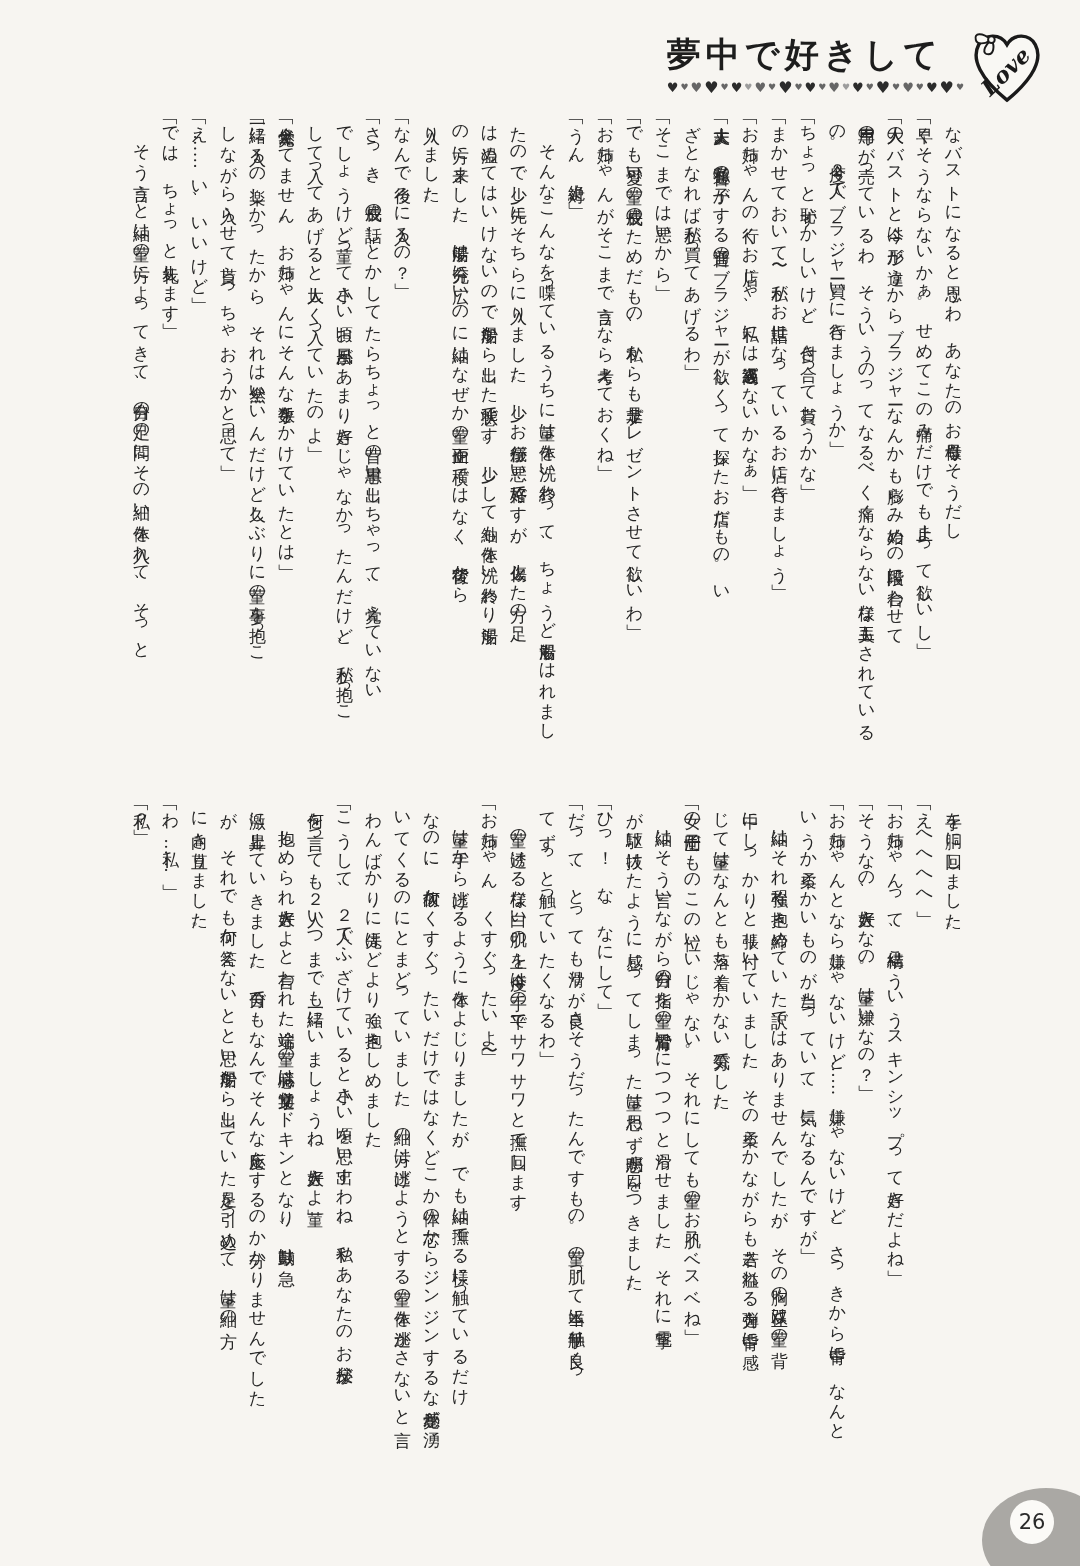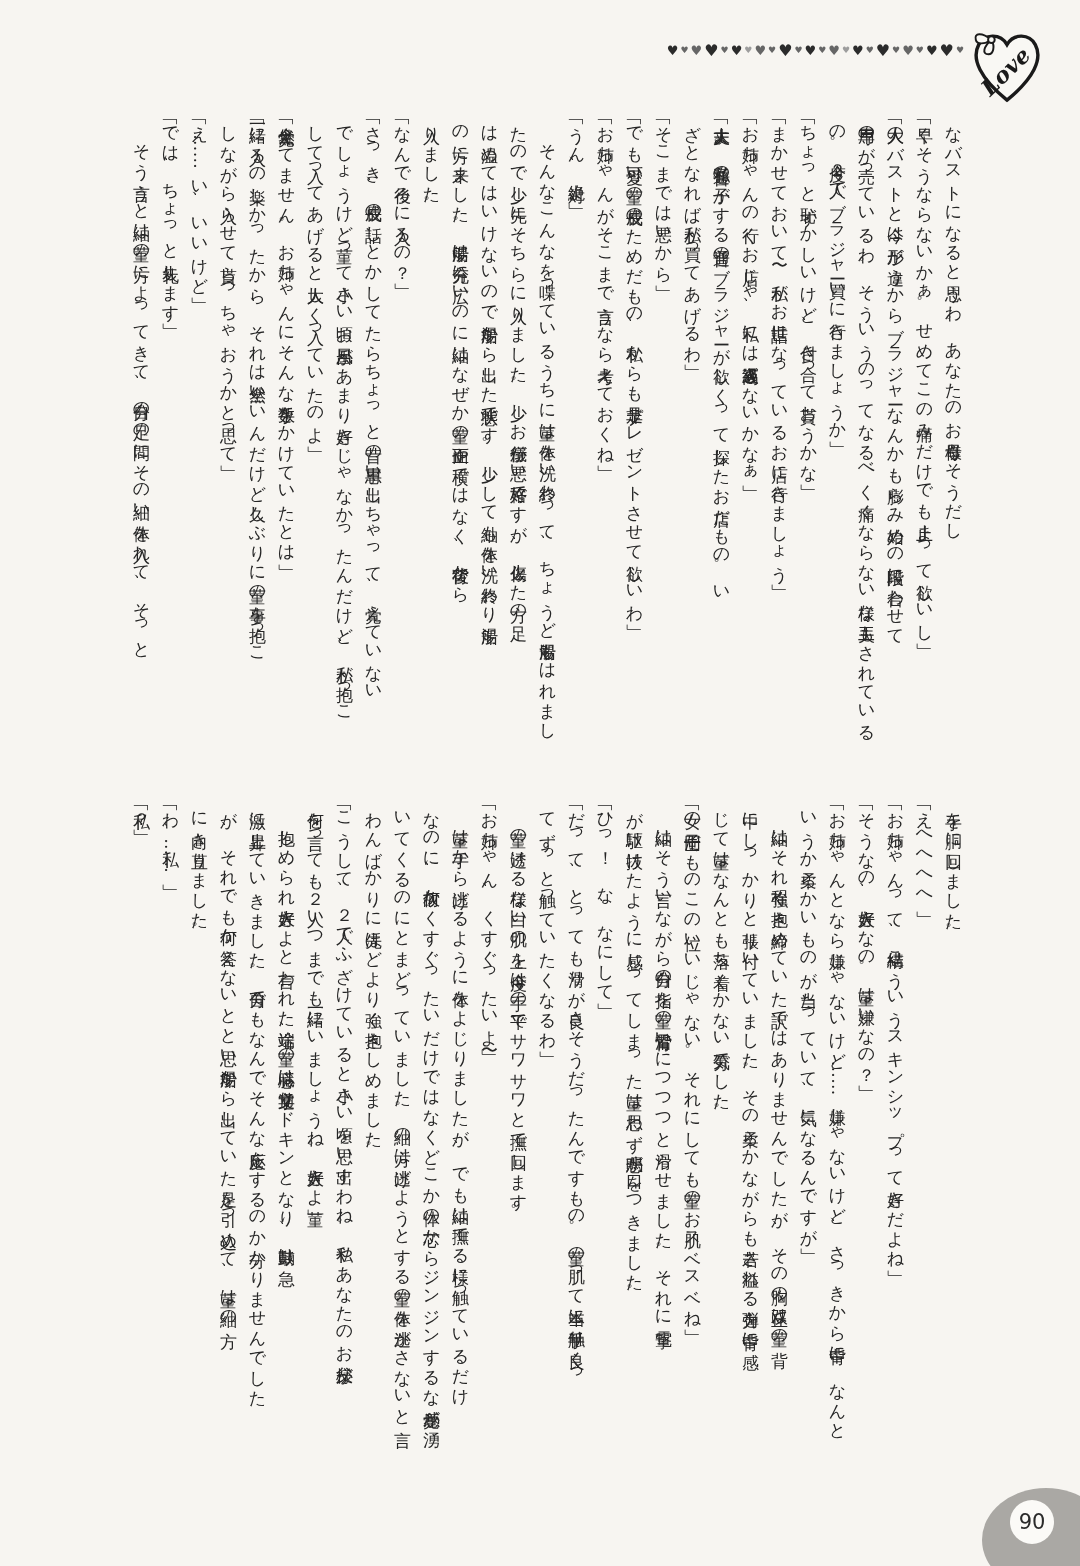--- a/index.html
+++ b/index.html
@@ -55,20 +55,21 @@
     font-family:"DejaVu Sans", sans-serif;
   }
 </style>
 </head>
 <body>
 
 <div class="page">
 
   <div class="header">
     <div class="header-text">
+      <div class="page-title">夢中で好きして</div>
       <div class="hearts-row"><span class="hm cdark">♥</span><span class="hs cmid">♥</span><span class="hm cmid">♥</span><span class="hl cdark">♥</span><span class="hs cmid">♥</span><span class="hm cdark">♥</span><span class="hs clight">♥</span><span class="hm cmid">♥</span><span class="hs cmid">♥</span><span class="hl cdark">♥</span><span class="hs cmid">♥</span><span class="hm cdark">♥</span><span class="hs cmid">♥</span><span class="hm cmid">♥</span><span class="hs clight">♥</span><span class="hm cdark">♥</span><span class="hs cmid">♥</span><span class="hl cdark">♥</span><span class="hs cmid">♥</span><span class="hm cmid">♥</span><span class="hs cmid">♥</span><span class="hm cdark">♥</span><span class="hl cdark">♥</span><span class="hs cmid">♥</span></div>
     </div>
     <svg class="logo" width="78" height="86" viewBox="0 0 80 88">
       <path d="M40 78 C 13 56, 3 36, 11 21 C 17 10, 33 9, 40 21 C 47 9, 63 10, 69 21 C 77 36, 67 56, 40 78 Z" fill="#f9f8f4" stroke="#1a1a1a" stroke-width="3.5"></path>
       <path d="M24 16 C 14 8, 6 9, 8 16 C 9 21, 17 21, 24 16 Z" fill="#f9f8f4" stroke="#1a1a1a" stroke-width="2"></path>
       <path d="M24 16 C 16 23, 14 31, 21 31 C 26 31, 28 23, 24 16 Z" fill="#f9f8f4" stroke="#1a1a1a" stroke-width="2"></path>
       <circle cx="24" cy="16" r="3.4" fill="#f9f8f4" stroke="#1a1a1a" stroke-width="2"></circle>
       <text x="40" y="56" text-anchor="middle" transform="rotate(-44 40 50)" font-family="DejaVu Serif, serif" font-style="italic" font-weight="bold" font-size="23" fill="#1a1a1a">Love</text>
     </svg>
   </div>
@@ -132,16 +133,16 @@
       <div class="tcol">　抱しめられ大好きよと言われた途端、菫の心臓は文字通りドキンとなり、鼓動は急</div>
       <div class="tcol">激に上昇していきました。自分でもなんでそんな反応をするのか分かりませんでした</div>
       <div class="tcol">が、それでも何か答えないとと思い湯船から出していた足を引っ込めて、菫は紬の方</div>
       <div class="tcol">に向き直りました。</div>
       <div class="tcol">「わ、私……」</div>
       <div class="tcol">「私？」</div>
     </div>
 
   <div class="corner-blob"></div>
   <div class="page-badge">
-    <span>90</span>
+    <span>26</span>
   </div>
 
 </div>
 
 </body></html>

